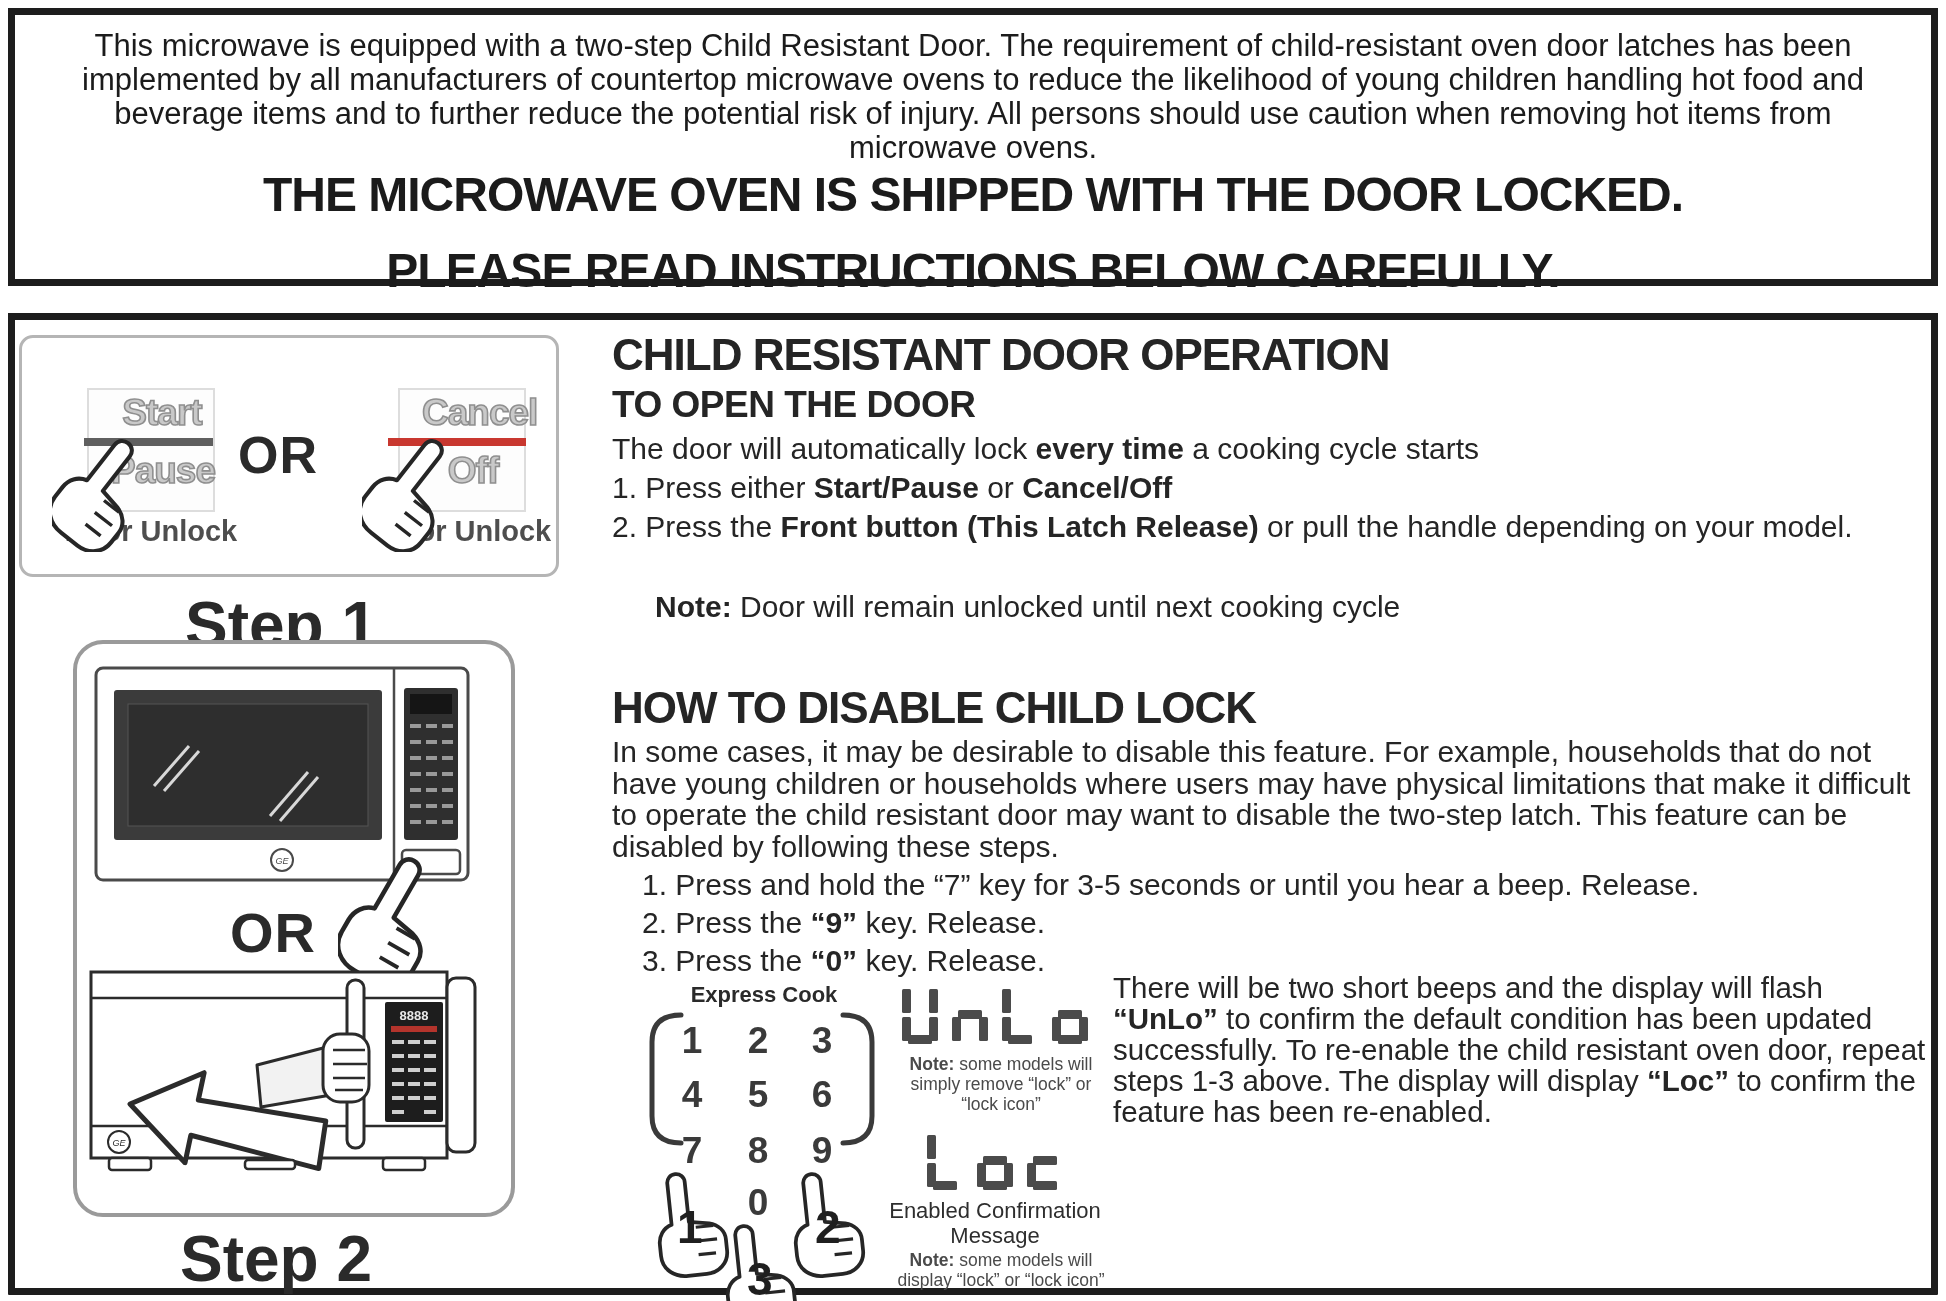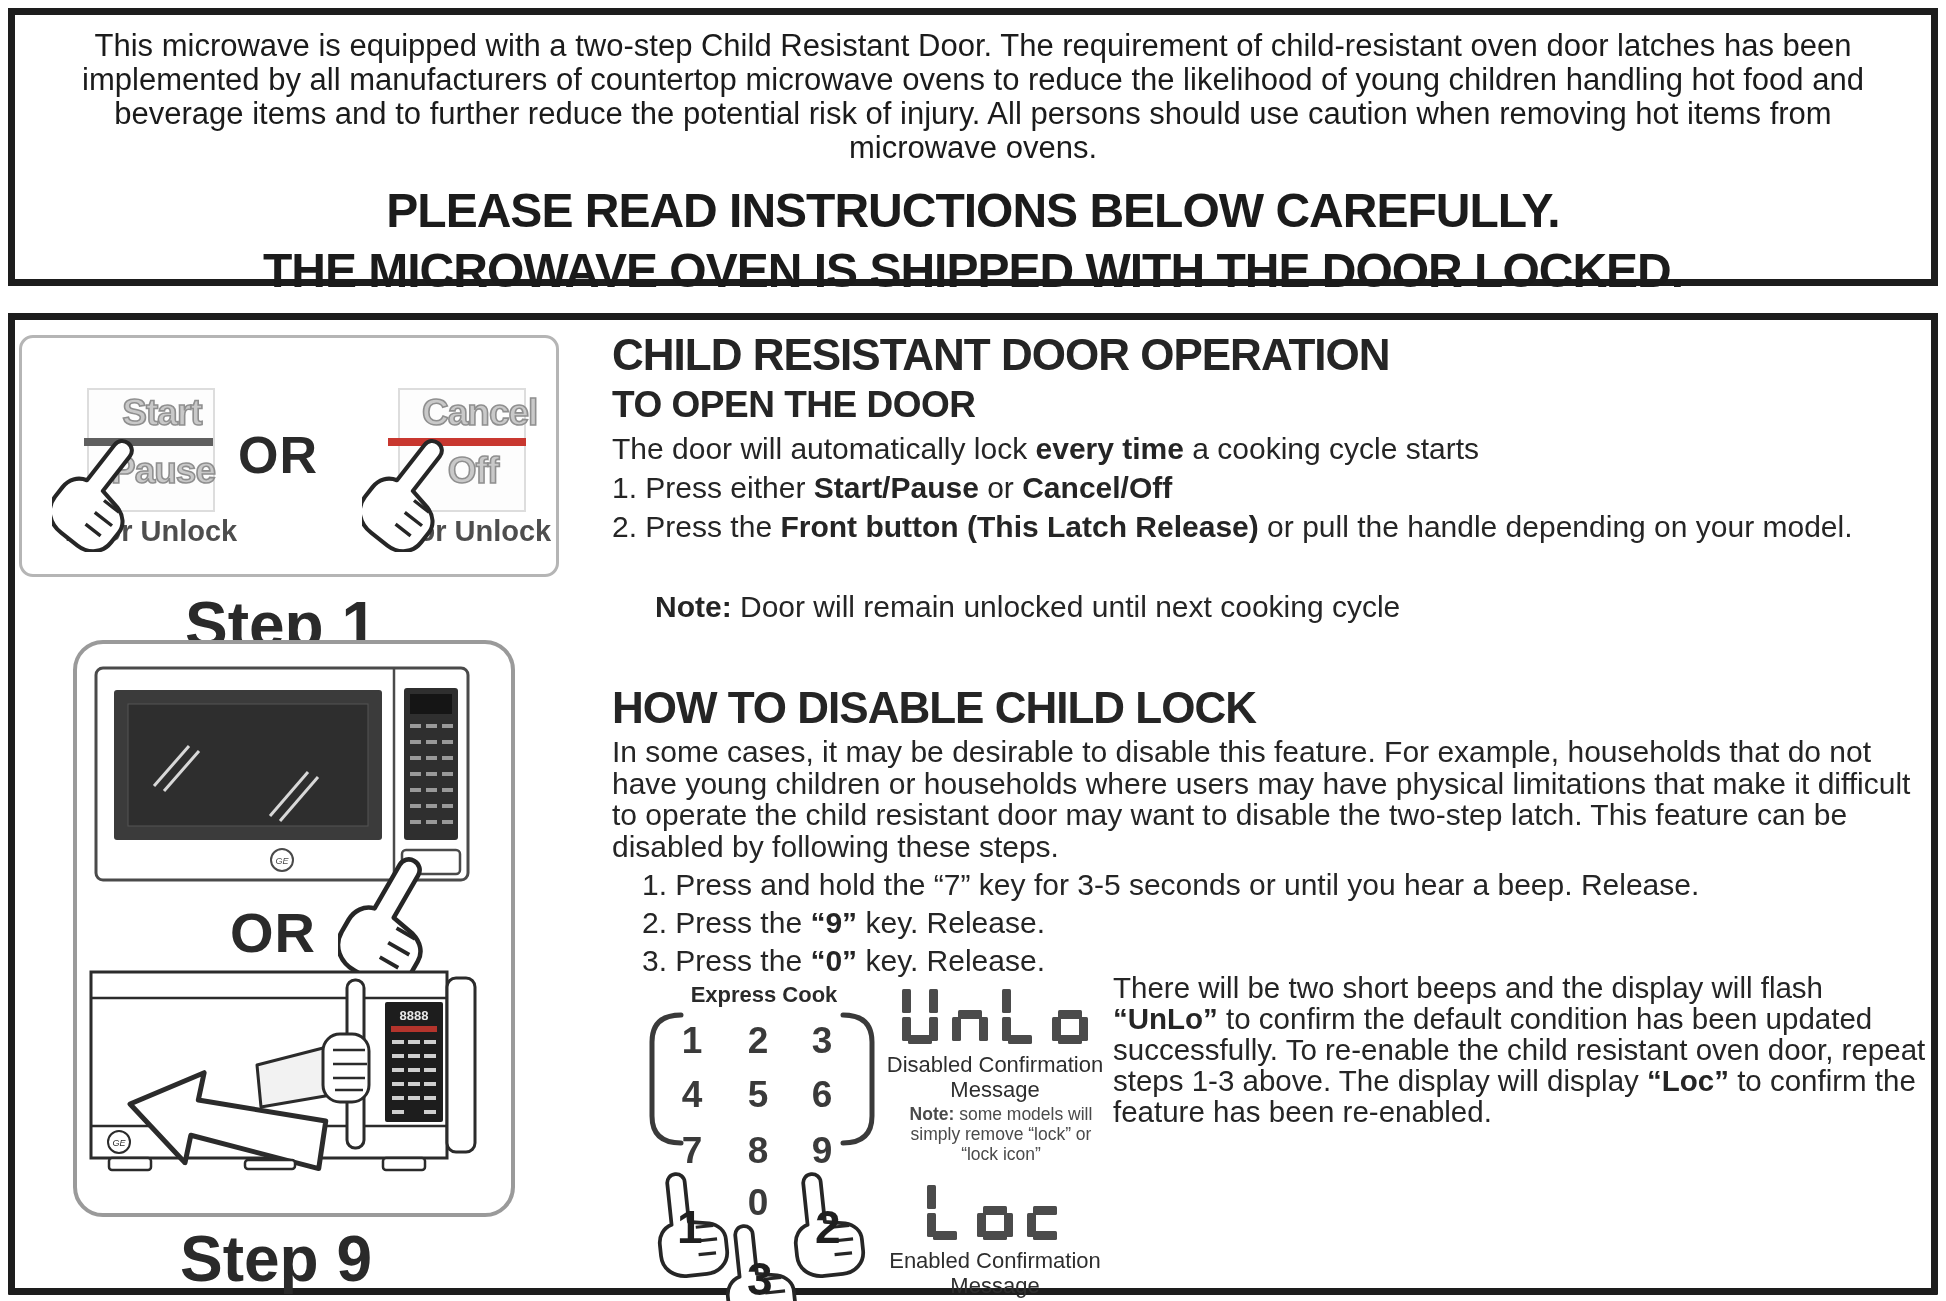--- a/index.html
+++ b/index.html
@@ -69,22 +69,22 @@
     <defs>
       <g id="hand-shape">
         <path class="outline-shape" d="M25 4 c-4 0 -7 3 -7 7 v33 c-7 2 -11 8 -11 15 v9 c0 11 9 18 20 18 h15 c10 0 18 -7 18 -17 v-9 c0 -7 -5 -12 -12 -14 l-16 -3 v-32 c0 -4 -3 -7 -7 -7 z"></path>
         <path d="M37 48 h14 M37 59 h16 M37 70 h14" stroke="#262626" stroke-width="2.5" fill="none"></path>
       </g>
     </defs>
   </svg>
 
   <div id="top-box" class="abs">
     <div id="intro-par">This microwave is equipped with a two-step Child Resistant Door. The requirement of child-resistant oven door latches has been implemented by all manufacturers of countertop microwave ovens to reduce the likelihood of young children handling hot food and beverage items and to further reduce the potential risk of injury. All persons should use caution when removing hot items from microwave ovens.</div>
+    <div id="warn2" class="warnline">THE MICROWAVE OVEN IS SHIPPED WITH THE DOOR LOCKED.</div>
     <div id="warn1" class="warnline">PLEASE READ INSTRUCTIONS BELOW CAREFULLY.</div>
-    <div id="warn2" class="warnline">THE MICROWAVE OVEN IS SHIPPED WITH THE DOOR LOCKED.</div>
   </div>
 
   <div id="main-box" class="abs"></div>
 
   <div id="step1-box" class="abs"></div>
 
   <div class="demo-btn abs" style="left:87px;top:388px;">
     <div class="btxt">Start</div>
     <div class="divider div-gray"></div>
     <div class="btxt">Pause</div>
@@ -208,21 +208,21 @@
       <circle cx="34" cy="180" r="11" fill="#fff" stroke="#2b2b2b" stroke-width="2"></circle>
       <text x="34" y="184" font-size="9" font-style="italic" text-anchor="middle" fill="#2b2b2b">GE</text>
     </g>
     <g fill="#fff" stroke="#2b2b2b" stroke-width="2.5">
       <rect x="24" y="196" width="42" height="12" rx="3"></rect>
       <rect x="160" y="198" width="50" height="9" rx="3"></rect>
       <rect x="298" y="196" width="42" height="12" rx="3"></rect>
     </g>
   </svg>
 
-  <div class="abs step-label" style="left:180px;top:1222px;">Step 9</div>
+  <div class="abs step-label" style="left:180px;top:1222px;">Step 2</div>
 
   <div class="abs h1" style="left:612px;top:330px;">CHILD RESISTANT DOOR OPERATION</div>
   <div class="abs h2" style="left:612px;top:384px;">TO OPEN THE DOOR</div>
 
   <div class="abs body-t" style="left:612px;top:430px;width:1315px;">
     <span>The door will automatically lock </span><span class="b">every time</span><span> a cooking cycle starts</span>
   </div>
   <div class="abs body-t" style="left:612px;top:469px;width:1315px;">
     <span>1. Press either </span><span class="b">Start/Pause</span><span> or </span><span class="b">Cancel/Off</span>
   </div>
@@ -306,21 +306,20 @@
           <rect class="seg" x="6" y="49" width="24" height="9" rx="1.5"></rect>
         </g>
 
       <g transform="translate(150,0)">
           <rect class="seg" x="6" y="24" width="24" height="9" rx="1.5"></rect>
           <rect class="seg" x="0" y="31" width="9" height="24" rx="1.5"></rect>
           <rect class="seg" x="27" y="31" width="9" height="24" rx="1.5"></rect>
           <rect class="seg" x="6" y="49" width="24" height="9" rx="1.5"></rect>
         </g>
     </svg>
-    <div class="disp-caption">Disabled Confirmation Message</div>
     <div class="disp-note">
       <span class="b">Note:</span><span> some models will simply remove “lock” or “lock icon”</span>
     </div>
 
     <svg width="136" height="62" viewBox="0 0 136 62" style="margin-top:18px;" aria-label="Loc">
 
       <g transform="translate(0,0)">
           <rect class="seg" x="0" y="3" width="9" height="24" rx="1.5"></rect>
           <rect class="seg" x="0" y="31" width="9" height="24" rx="1.5"></rect>
           <rect class="seg" x="6" y="49" width="24" height="9" rx="1.5"></rect>

